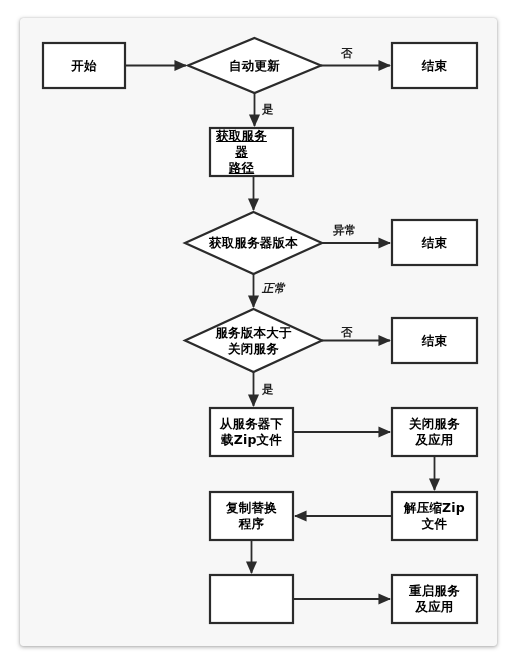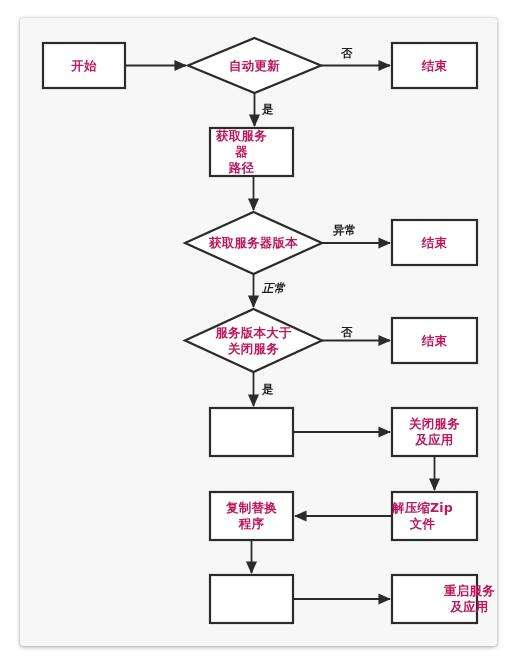--- a/index.html
+++ b/index.html
@@ -31,21 +31,21 @@
     top: 0;
     width: 515px;
     height: 664px;
   }
   .node-label {
     position: absolute;
     display: flex;
     align-items: center;
     justify-content: center;
     text-align: center;
-    color: #be185d;
+    color: #000000;
     font-size: 12.5px;
     font-weight: 700;
     line-height: 1.28;
     letter-spacing: 0.2px;
     pointer-events: none;
     white-space: pre-line;
   }
   .edge-label {
     position: absolute;
     color: #1d1d1d;
@@ -138,44 +138,46 @@
 
     <line x1="293" y1="599" x2="390" y2="599" stroke="#2b2b2b" stroke-width="1.8" marker-end="url(#arrow)"></line>
   </svg>
 
   <div class="node-label" style="left:43px; top:43px; width:82px; height:45px;">开始</div>
 
   <div class="node-label" style="left:188px; top:38px; width:133px; height:55px;">自动更新</div>
 
   <div class="node-label" style="left:392px; top:43px; width:85px; height:45px;">结束</div>
 
-  <div class="node-label" style="left:210px; top:128px; width:63px; height:48px;">获取服务器
+  <div class="node-label" style="left:210px; top:128px; width:63px; height:48px;text-decoration:underline;">获取服务器
 路径</div>
 
   <div class="node-label" style="left:185px; top:212px; width:137px; height:62px;">获取服务器版本</div>
 
   <div class="node-label" style="left:392px; top:220px; width:85px; height:45px;">结束</div>
 
   <div class="node-label" style="left:185px; top:309px; width:137px; height:63px;">服务版本大于
 关闭服务</div>
 
   <div class="node-label" style="left:392px; top:318px; width:85px; height:45px;">结束</div>
 
+  <div class="node-label" style="left:210px; top:408px; width:83px; height:48px;">从服务器下
+载Zip文件</div>
 
   <div class="node-label" style="left:392px; top:408px; width:85px; height:48px;">关闭服务
 及应用</div>
 
   <div class="node-label" style="left:210px; top:492px; width:83px; height:48px;border-radius:24px;">复制替换
 程序</div>
 
-  <div class="node-label" style="left:380px; top:492px; width:85px; height:48px;">解压缩Zip
+  <div class="node-label" style="left:392px; top:492px; width:85px; height:48px;">解压缩Zip
 文件</div>
 
 
-  <div class="node-label" style="left:392px; top:575px; width:85px; height:48px;margin-left:35px;">重启服务
+  <div class="node-label" style="left:392px; top:575px; width:85px; height:48px;">重启服务
 及应用</div>
 
   <div class="edge-label" style="left:341px; top:48px;">否</div>
 
   <div class="edge-label" style="left:262px; top:104px;">是</div>
 
   <div class="edge-label" style="left:333px; top:225px;text-align:right;">异常</div>
 
   <div class="edge-label" style="left:262px; top:283px;font-style:italic;">正常</div>
 

